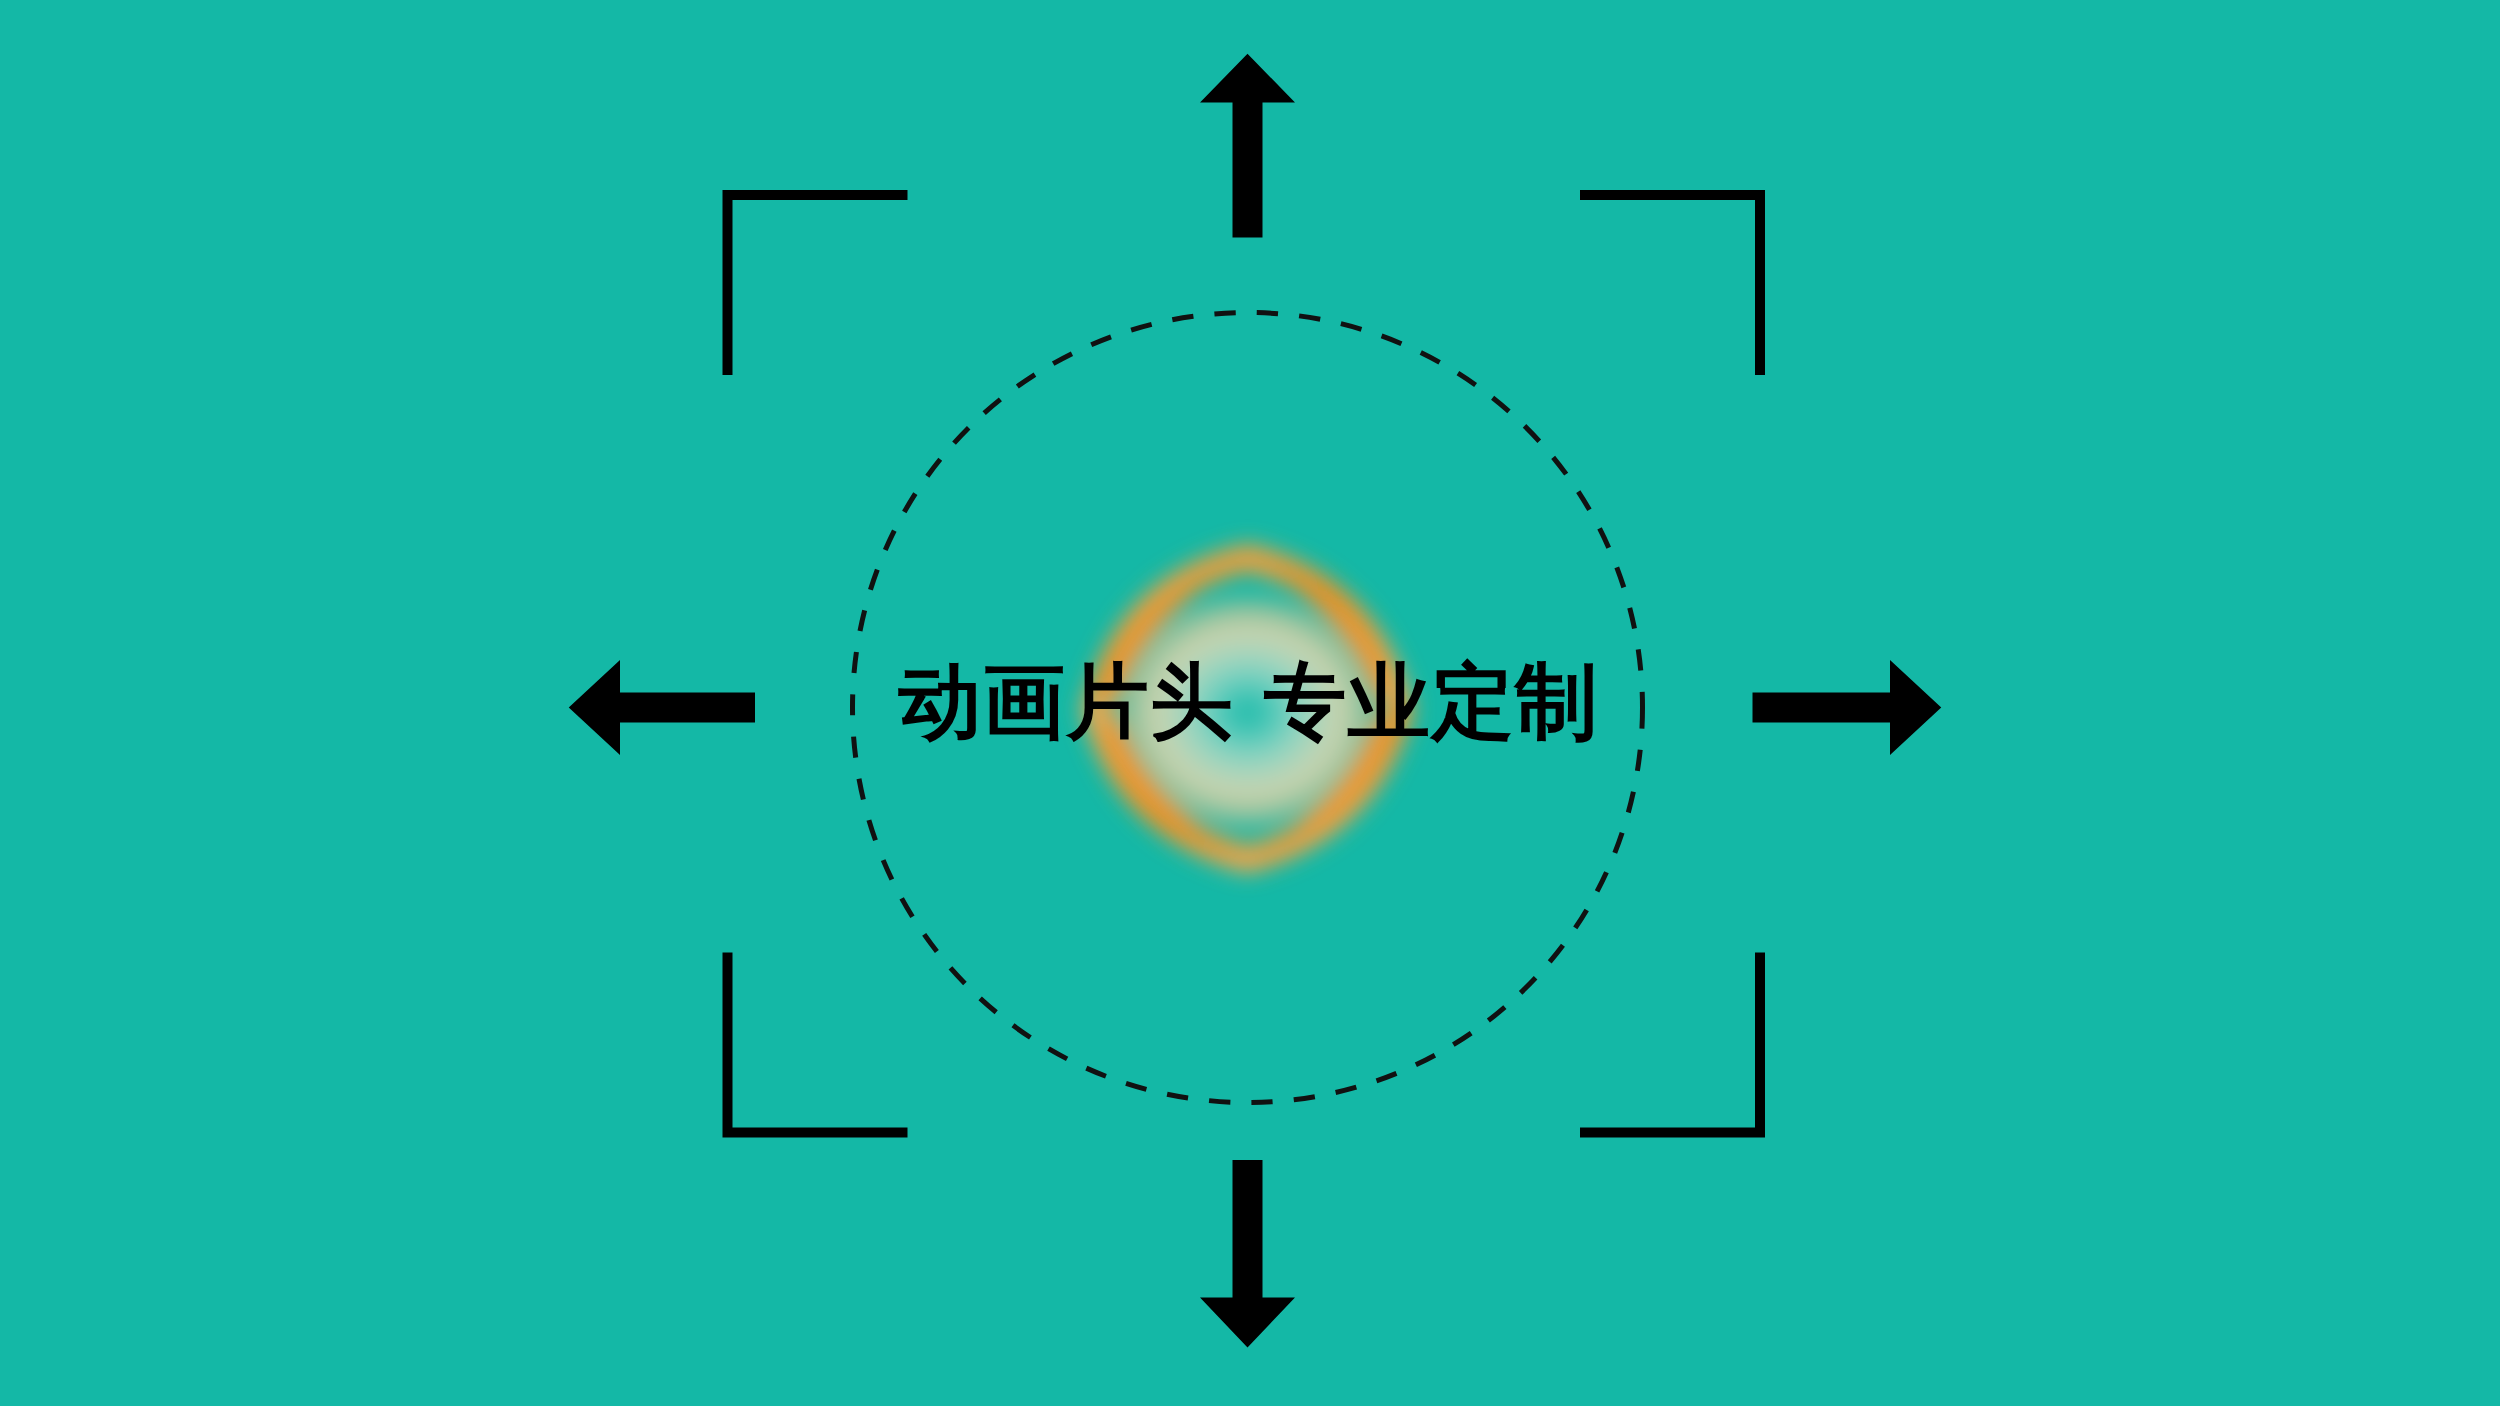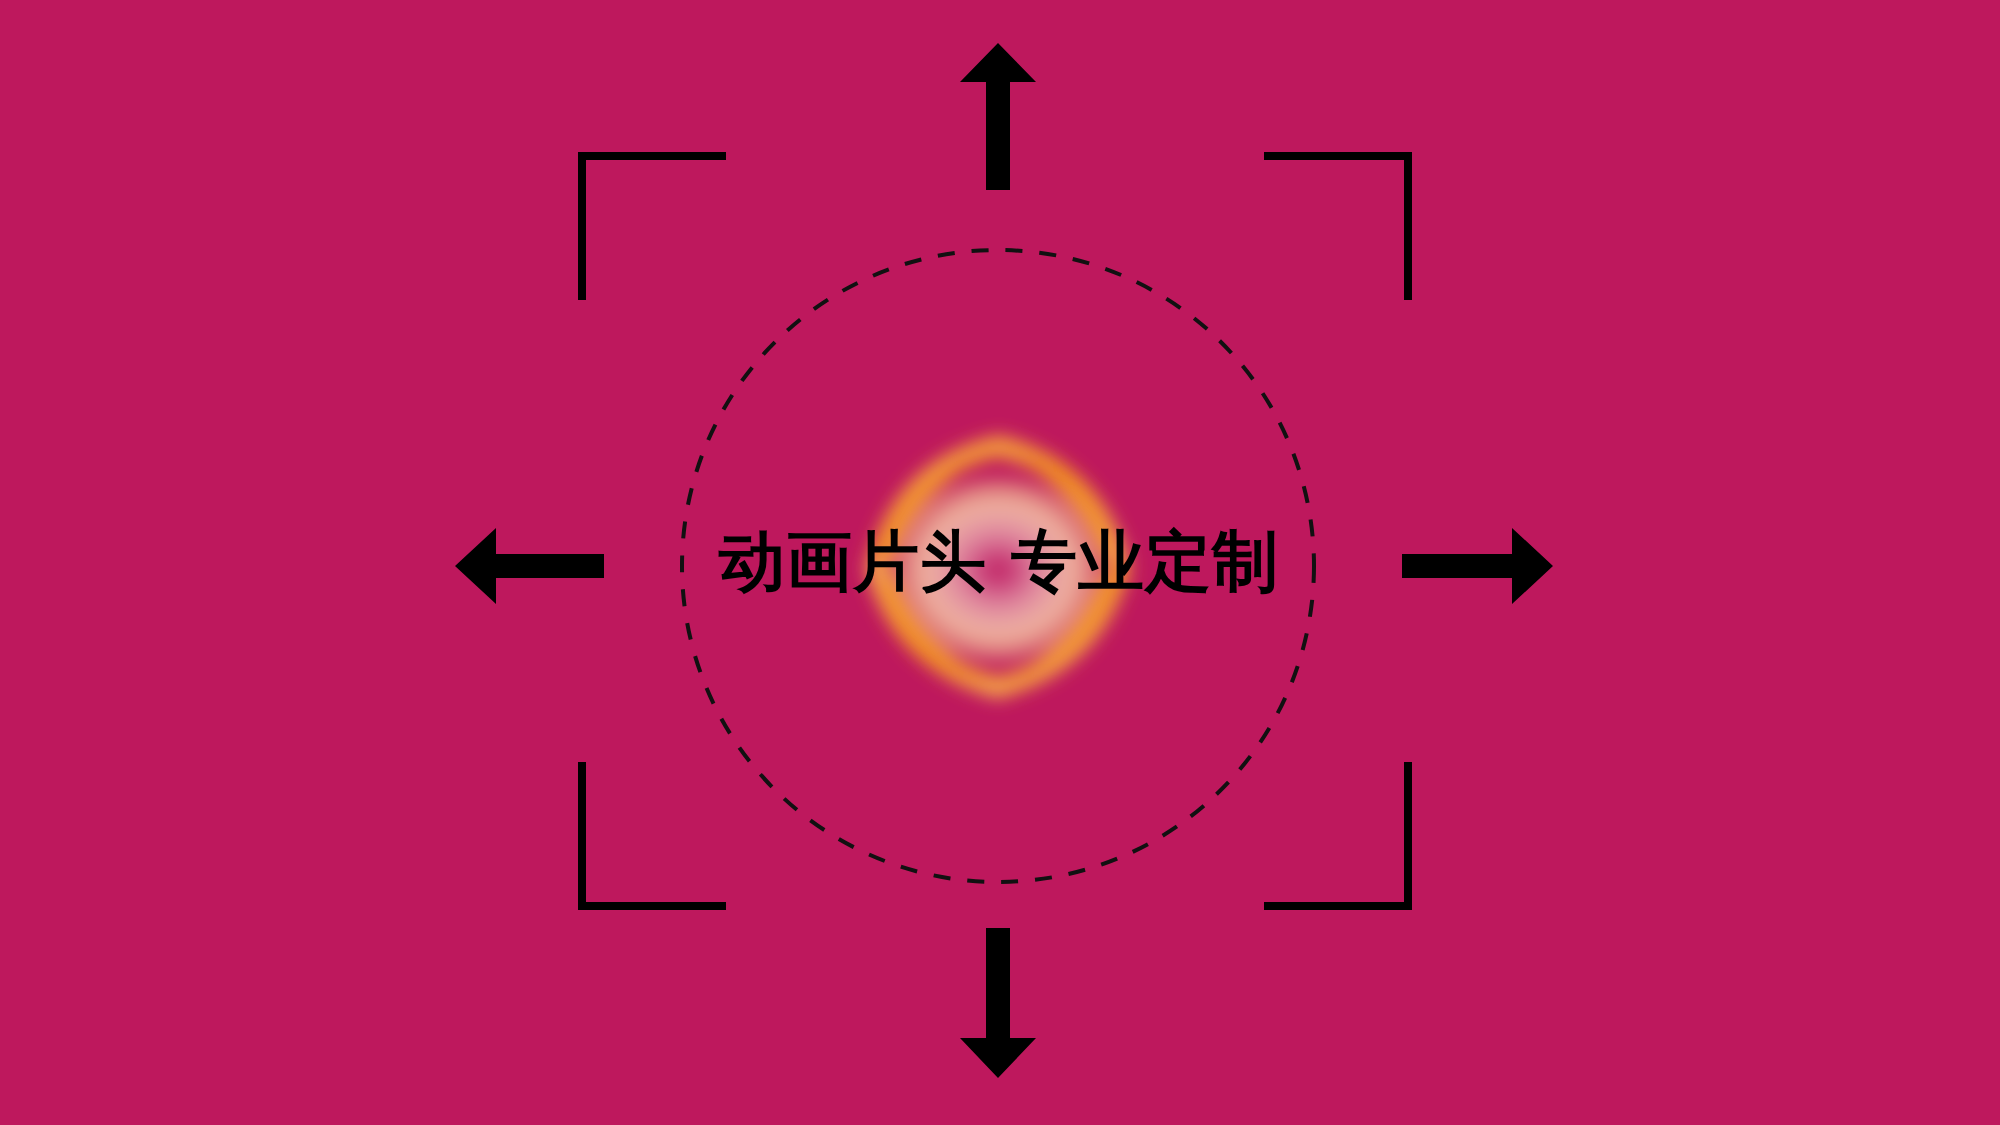--- a/index.html
+++ b/index.html
@@ -7,21 +7,21 @@
     padding: 0;
     background: #ffffff;
   }
   body {
     font-family: "DejaVu Sans", "Liberation Sans", sans-serif;
   }
   #stage {
     position: relative;
     width: 2000px;
     height: 1125px;
-    background: #be185d;
+    background: #14b8a6;
     overflow: hidden;
   }
   #stage svg.layer {
     position: absolute;
     left: 0;
     top: 0;
     width: 2000px;
     height: 1125px;
   }
   #center-text {

